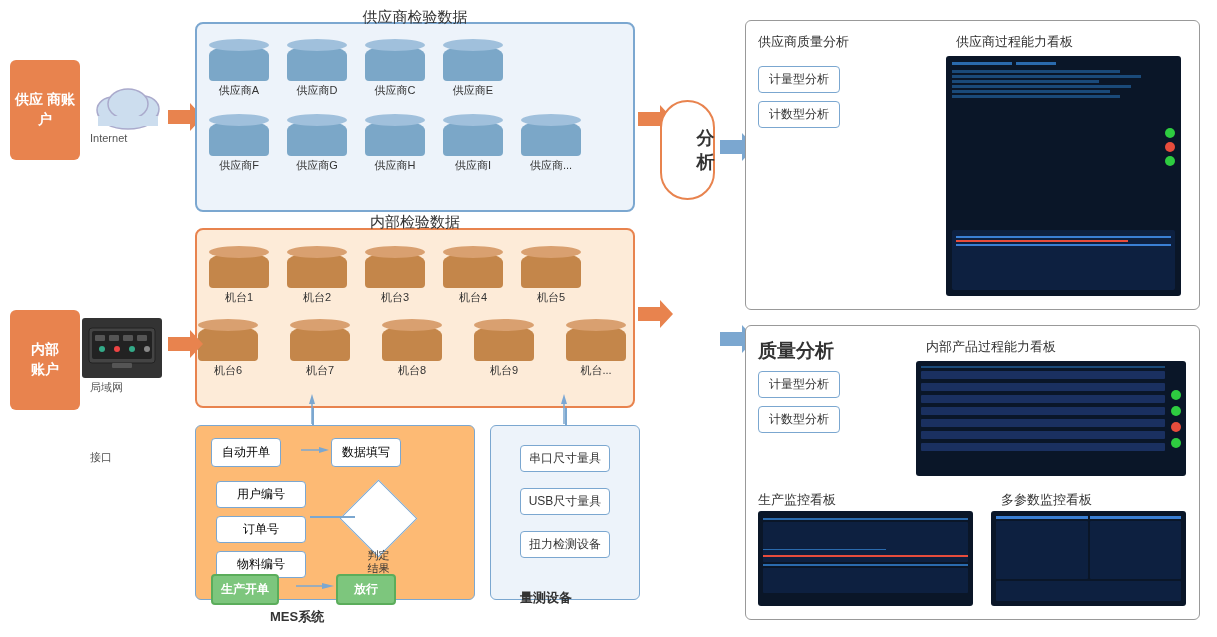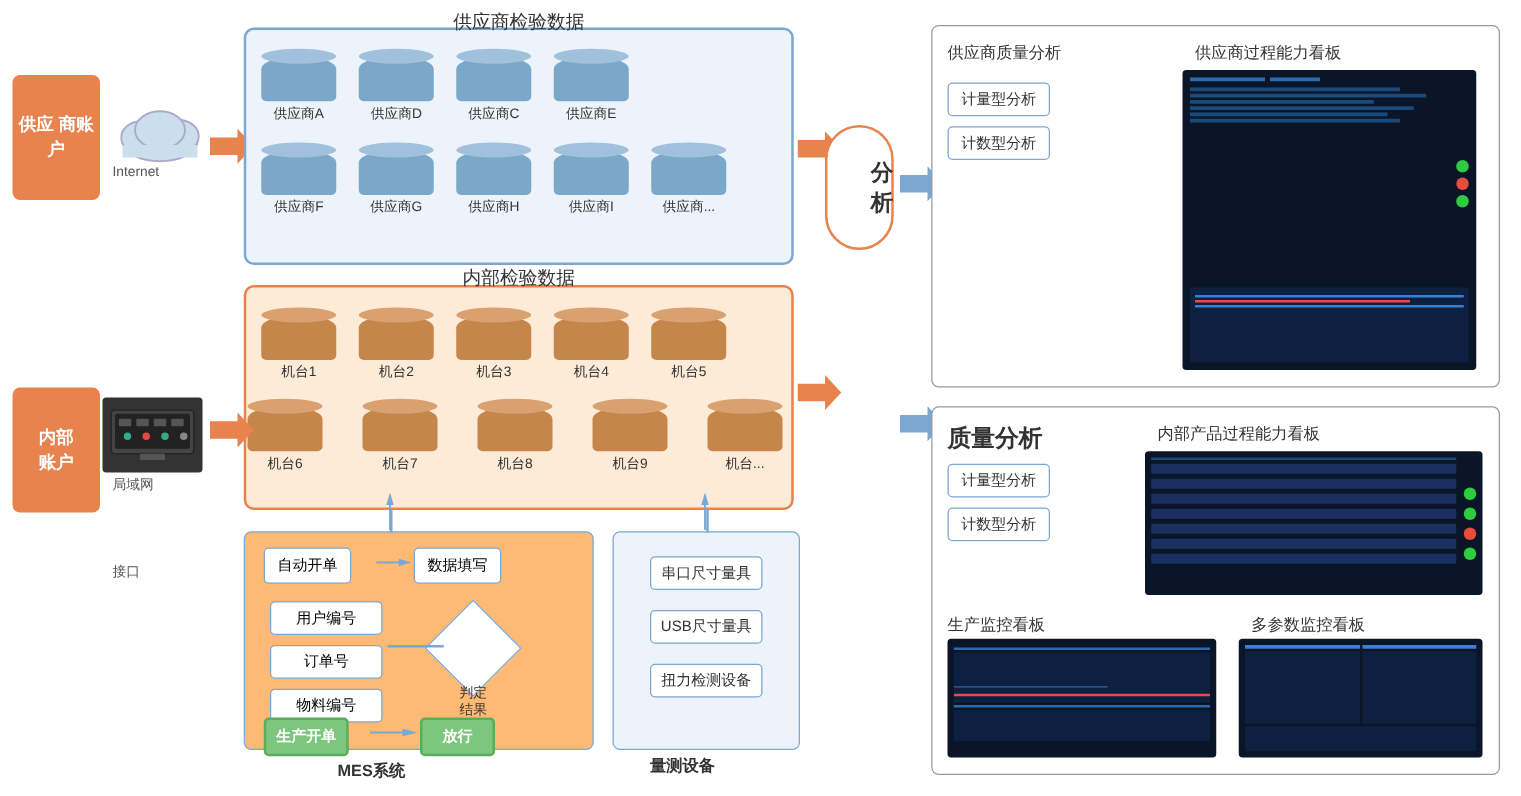--- a/index.html
+++ b/index.html
@@ -284,21 +284,21 @@
       top: 425px;
       width: 150px;
       height: 175px;
       border: 1.5px solid #7BA7D0;
       border-radius: 6px;
       background: #EDF3FA;
     }
     .measuring-title {
       position: absolute;
       left: 520px;
-      top: 604px;
+      top: 589px;
       font-size: 13px;
       color: #333;
       font-weight: bold;
     }
 
     
     .measuring-item {
       border: 1.5px solid #7BA7D0;
       border-radius: 4px;
       background: white;

